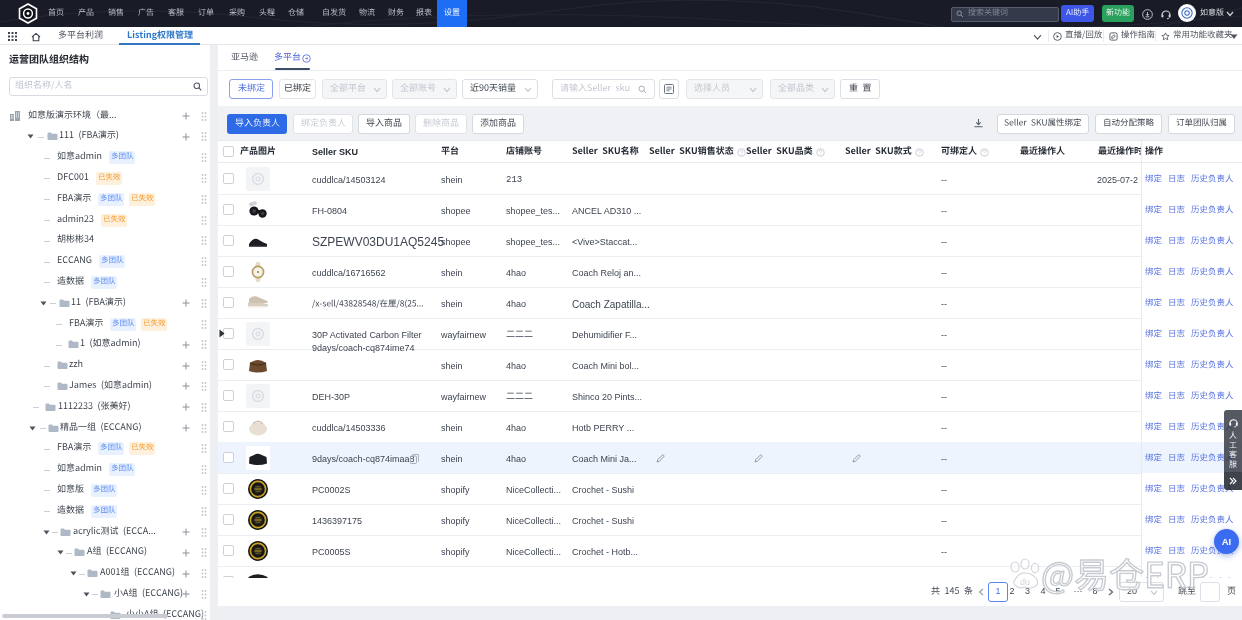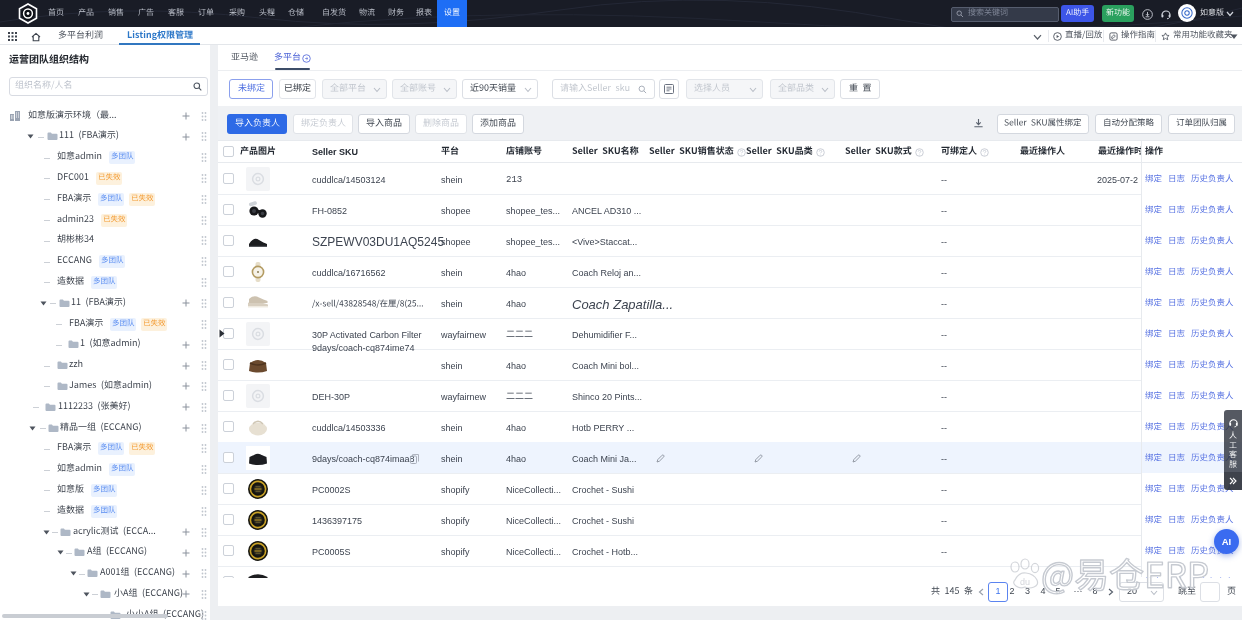--- a/index.html
+++ b/index.html
@@ -1915,21 +1915,21 @@
     <div style="position:absolute;left:223px;top:204.0px;width:11px;height:11px;border:1px solid #ccd1d9;border-radius:2px;background:#fff;box-sizing:border-box"></div>
     <div style="position:absolute;left:246px;top:197.5px;width:24px;height:24px;line-height:0"><svg width="24" height="24">
         <rect width="24" height="24" fill="#fff"></rect>
         <rect x="3" y="4" width="8" height="3.5" rx="1.5" fill="#cfd3d8" transform="rotate(-18 7 6)"></rect>
         <circle cx="8" cy="13" r="4.6" fill="#17181b"></circle>
         <circle cx="16.5" cy="15.5" r="4.2" fill="#17181b"></circle>
         <circle cx="8" cy="13" r="2" fill="#3a3d44"></circle>
         <circle cx="16.5" cy="15.5" r="1.8" fill="#3a3d44"></circle>
         <rect x="10.5" y="12" width="4.5" height="3" fill="#17181b" transform="rotate(14 12.7 13.5)"></rect>
       </svg></div>
-    <div style="position:absolute;left:312px;top:204.9px;font-size:9px;line-height:13.049999999999999px;color:#3d4450;font-weight:normal;white-space:pre;">FH-0852</div>
+    <div style="position:absolute;left:312px;top:204.9px;font-size:9px;line-height:13.049999999999999px;color:#3d4450;font-weight:normal;white-space:pre;">FH-0804</div>
     <div style="position:absolute;left:441px;top:204.9px;font-size:9px;line-height:13.049999999999999px;color:#3d4450;font-weight:normal;white-space:pre;">shopee</div>
     <div style="position:absolute;left:506px;top:204.9px;font-size:9px;line-height:13.049999999999999px;color:#3d4450;font-weight:normal;white-space:pre;">shopee_tes...</div>
     <div style="position:absolute;left:572px;top:204.9px;font-size:9px;line-height:13.049999999999999px;color:#3d4450;font-weight:normal;white-space:pre;">ANCEL AD310 ...</div>
     <div style="position:absolute;left:941px;top:204.9px;font-size:9px;line-height:13.049999999999999px;color:#3d4450;font-weight:normal;white-space:pre;">--</div>
     <div style="position:absolute;left:1145px;top:205.4px;line-height:0;">
       <svg class="t" width="17" height="11" fill="#5671e2" style="overflow:visible">
         <g transform="translate(0,7.48) scale(0.0085,-0.0085)">
           <use href="#gr7ED1" x="0"></use>
           <use href="#gr5B9A" x="1000"></use>
         </g>
@@ -2069,21 +2069,21 @@
           <use href="#gr0032" x="11336"></use>
           <use href="#gr0035" x="11891"></use>
           <use href="#gr002E" x="12446"></use>
           <use href="#gr002E" x="12724"></use>
           <use href="#gr002E" x="13002"></use>
         </g>
       </svg>
     </div>
     <div style="position:absolute;left:441px;top:297.9px;font-size:9px;line-height:13.049999999999999px;color:#3d4450;font-weight:normal;white-space:pre;">shein</div>
     <div style="position:absolute;left:506px;top:297.9px;font-size:9px;line-height:13.049999999999999px;color:#3d4450;font-weight:normal;white-space:pre;">4hao</div>
-    <div style="position:absolute;left:572px;top:297.9px;font-size:13px;line-height:13.049999999999999px;color:#3d4450;font-weight:normal;white-space:pre;font-style:italic;">Coach Zapatilla...</div>
+    <div style="position:absolute;left:572px;top:297.9px;font-size:10px;line-height:13.049999999999999px;color:#3d4450;font-weight:normal;white-space:pre;">Coach Zapatilla...</div>
     <div style="position:absolute;left:941px;top:297.9px;font-size:9px;line-height:13.049999999999999px;color:#3d4450;font-weight:normal;white-space:pre;">--</div>
     <div style="position:absolute;left:1145px;top:298.4px;line-height:0;">
       <svg class="t" width="17" height="11" fill="#5671e2" style="overflow:visible">
         <g transform="translate(0,7.48) scale(0.0085,-0.0085)">
           <use href="#gr7ED1" x="0"></use>
           <use href="#gr5B9A" x="1000"></use>
         </g>
       </svg>
     </div>
     <div style="position:absolute;left:1168px;top:298.4px;line-height:0;">

